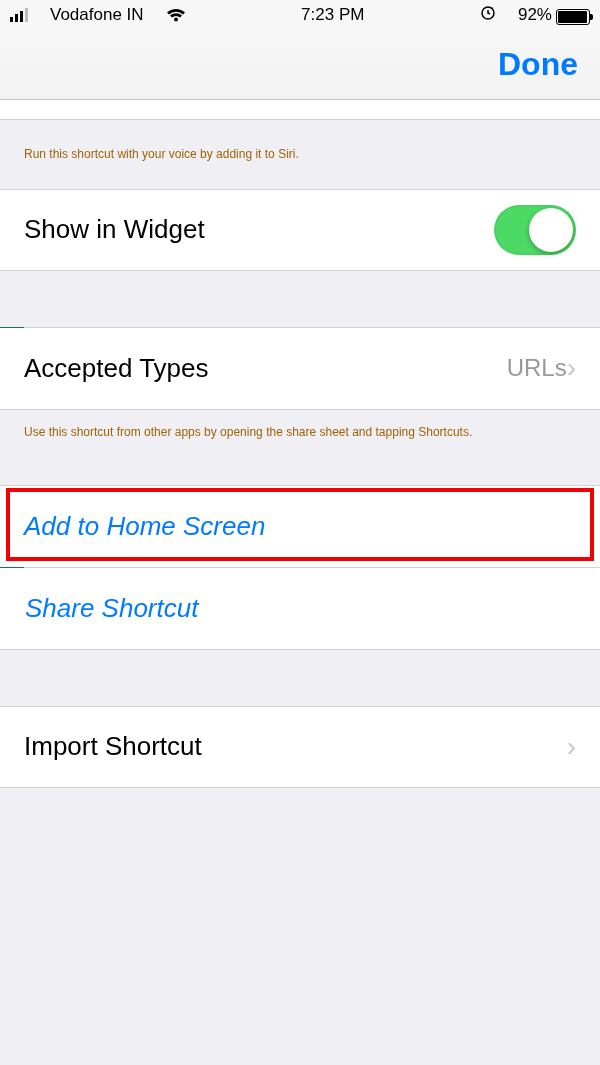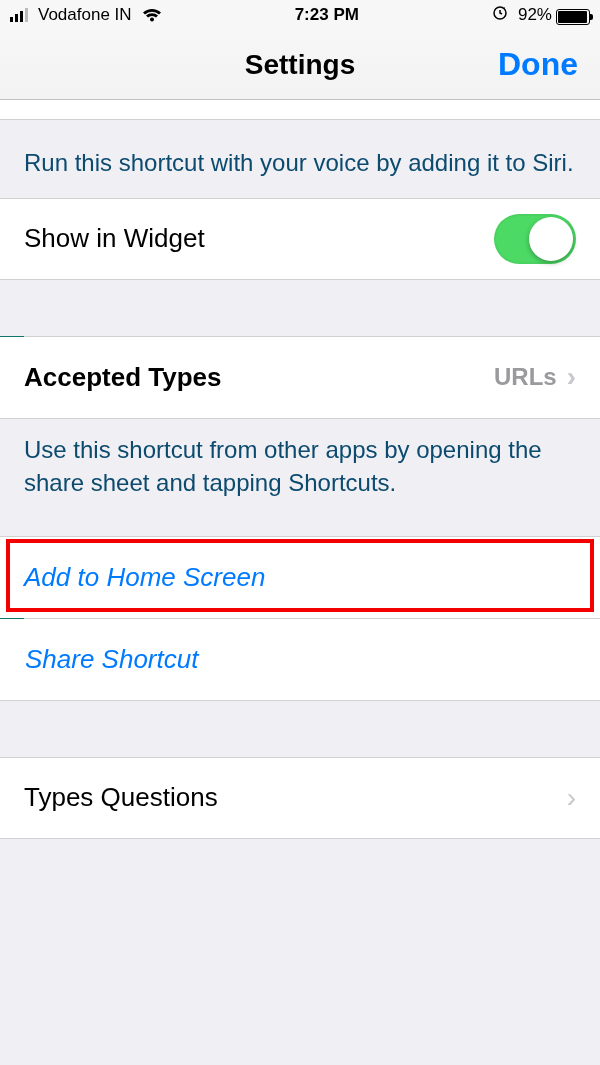--- a/index.html
+++ b/index.html
@@ -1,48 +1,48 @@
 <!DOCTYPE html>
 <html><head>
   <meta charset="utf-8">
   <style>
     * { margin: 0; padding: 0; box-sizing: border-box; font-family: -apple-system, 'Helvetica Neue', Helvetica, Arial, sans-serif; -webkit-font-smoothing: antialiased; }
     body { width: 600px; height: 1065px; background: #efeff4; overflow: hidden; color: #000; }
 
     
     .status-bar { display: flex; align-items: center; justify-content: space-between; height: 30px; padding: 0 10px; background: #f7f7f7; font-size: 17px; font-weight: 500; }
-    .status-left, .status-right { display: flex; align-items: center; gap: 10px; }
+    .status-left, .status-right { display: flex; align-items: center; gap: 22px; }
     .signal-bars { display: inline-flex; align-items: flex-end; gap: 2px; height: 14px; }
     .signal-bars span { width: 3px; background: #000; display: inline-block; }
     .signal-bars span:nth-child(1){height:5px}
     .signal-bars span:nth-child(2){height:8px}
     .signal-bars span:nth-child(3){height:11px}
     .signal-bars span:nth-child(4){height:14px;background:#bbb}
     .wifi-icon svg { display:block; }
-    .status-center { font-weight:700; }
+    .status-center { font-weight:400; }
     .battery-wrap { display:flex; align-items:flex-end; gap:4px; }
     .battery { position:relative; width:34px; height:16px; border:1.5px solid #000; border-radius:3px; }
     .battery::after { content:""; position:absolute; right:-4px; top:4px; width:2.5px; height:6px; background:#000; border-radius:0 2px 2px 0; }
     .battery .fill { position:absolute; left:1px; top:1px; bottom:1px; width:92%; background:#000; border-radius:1px; }
 
     
     .nav-bar { background: linear-gradient(#f7f7f7,#f2f2f2); border-bottom: 1px solid #c1c1c4; height: 70px; display:flex; align-items:center; justify-content:center; position:relative; }
     .nav-title { font-size: 28px; font-weight:700; }
     .nav-done { position:absolute; right:22px; font-size:32px; font-weight:600; color:#007aff; cursor:pointer; }
 
     
     .spacer-top { height: 20px; background:#fff; border-bottom:1px solid #d1d1d4; }
-    .group-header, .group-footer { padding: 14px 24px 18px; font-size: 24px; color:#0c4a6e; line-height:1.4; }
+    .group-header, .group-footer { padding: 14px 24px 26px; font-size: 12px; color:#a16207; line-height:1.4; }
     .group-header.first { padding-top: 26px; }
 
     .cell { background:#fff; min-height:82px; display:flex; align-items:center; padding:0 24px; font-size:26px; border-top:1px solid #d1d1d4; }
     .cell:last-child { border-bottom:1px solid #d1d1d4; }
     .group .cell:first-child { border-top:1px solid #d1d1d4; }
     .cell .label { flex:1; }
-    .cell .value { color:#9a9a9e; font-size:24px; margin-right:10px; }
+    .cell .value { color:#9a9a9e; font-size:24px; }
     .cell.link { color:#007aff;font-style:italic; }
     .chevron { color:#c7c7cc; font-size:28px; }
 
     
     .toggle { width:82px; height:50px; border-radius:25px; background:#4cd964; position:relative; flex:0 0 auto; box-shadow:inset 0 0 0 2px rgba(0,0,0,.03); }
     .toggle .knob { position:absolute; right:3px; top:3px; width:44px; height:44px; border-radius:50%; background:#fff; box-shadow:0 2px 5px rgba(0,0,0,.3); }
 
     
     .highlight-red { position:relative; }
     .highlight-red::after { content:""; position:absolute; left:6px; right:6px; top:-4px; bottom:-4px; border:4px solid #f40000; pointer-events:none; }
@@ -82,42 +82,41 @@
     <span class="battery-wrap">
       <span>92%</span>
       <span class="battery">
           <span class="fill"></span>
         </span>
     </span>
   </div>
 </div>
 
 <div class="nav-bar">
-  <div class="nav-title">Settings</div>
   <div class="nav-done">Done</div>
 </div>
 
 <div class="spacer-top"></div>
 
 <div class="group-header first">Run this shortcut with your voice by adding it to Siri.</div>
 
 <div class="group">
   <div class="cell">
     <span class="label">Show in Widget</span>
     <span class="toggle">
         <span class="knob"></span>
       </span>
   </div>
 </div>
 
 <div style="height:56px"></div>
 
 <div class="group">
   <div class="separator-inset"></div>
-  <div class="cell" style="border-top:none;font-weight:bold;">
+  <div class="cell" style="border-top:none;">
     <span class="label">Accepted Types</span>
     <span class="value">URLs</span>
     <span class="chevron">›</span>
   </div>
 </div>
 
 <div class="group-footer">Use this shortcut from other apps by opening the share sheet and tapping Shortcuts.</div>
 
 <div style="height:18px"></div>
 
@@ -128,16 +127,16 @@
   <div class="separator-inset"></div>
   <div class="cell link" style="border-top:none;padding-left:25px;">
     <span class="label">Share Shortcut</span>
   </div>
 </div>
 
 <div style="height:56px"></div>
 
 <div class="group">
   <div class="cell">
-    <span class="label">Types Questions</span>
+    <span class="label">Import Shortcut</span>
     <span class="chevron">›</span>
   </div>
 </div>
 
 </body></html>

